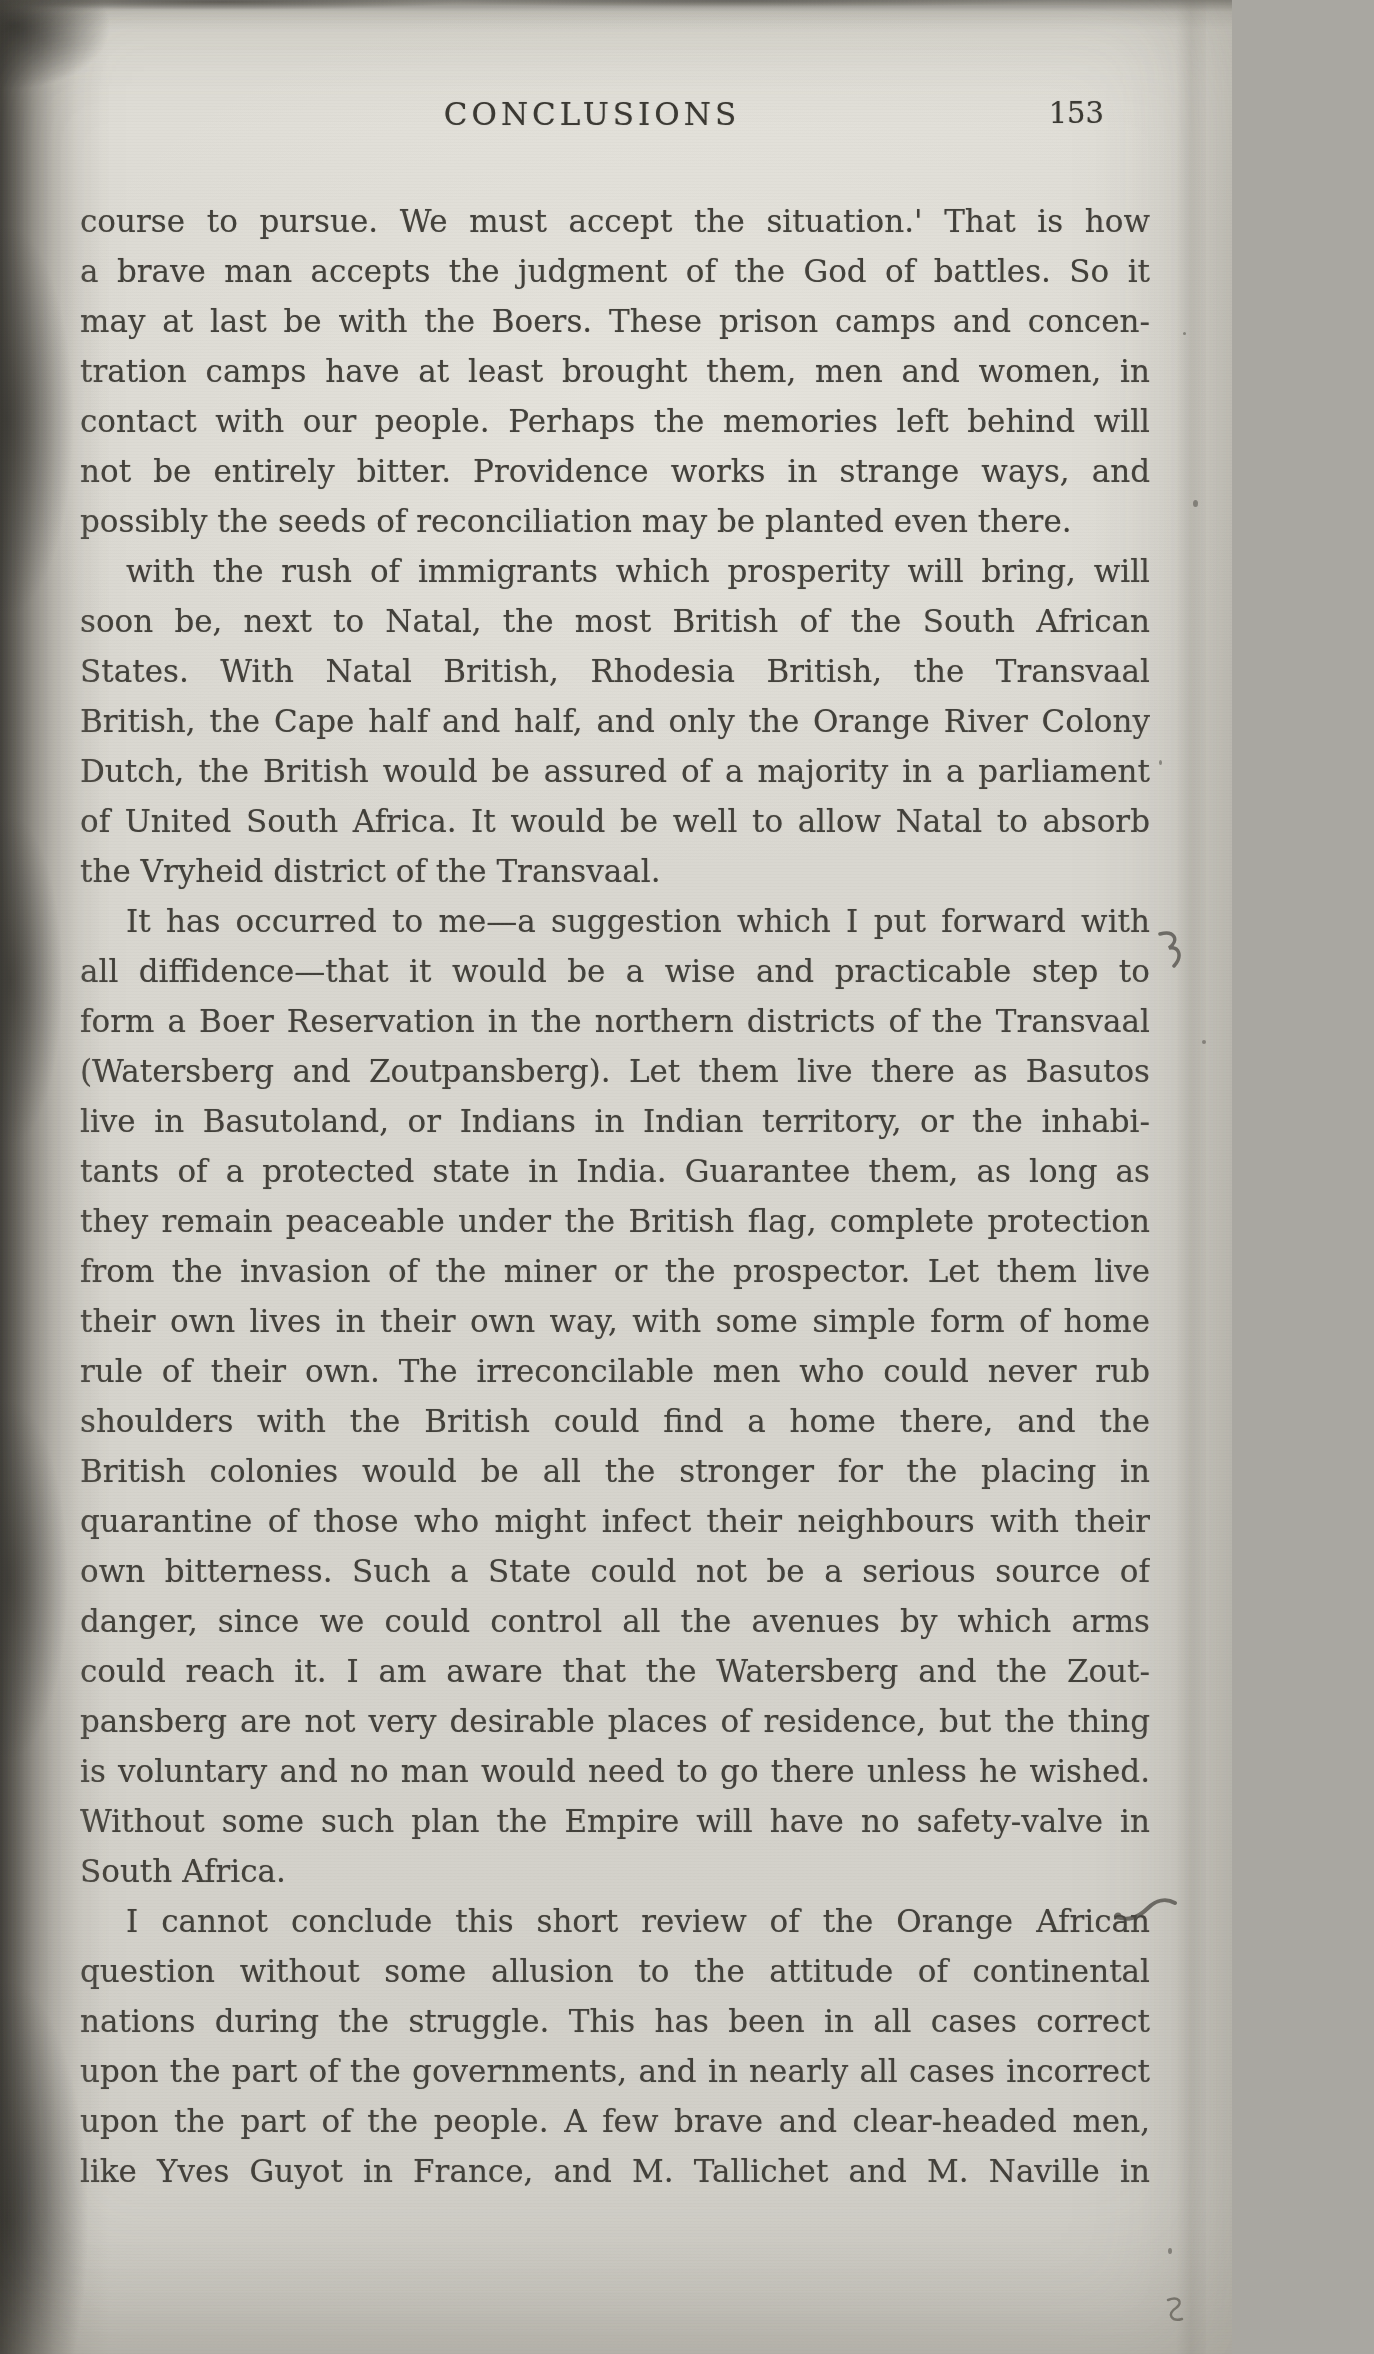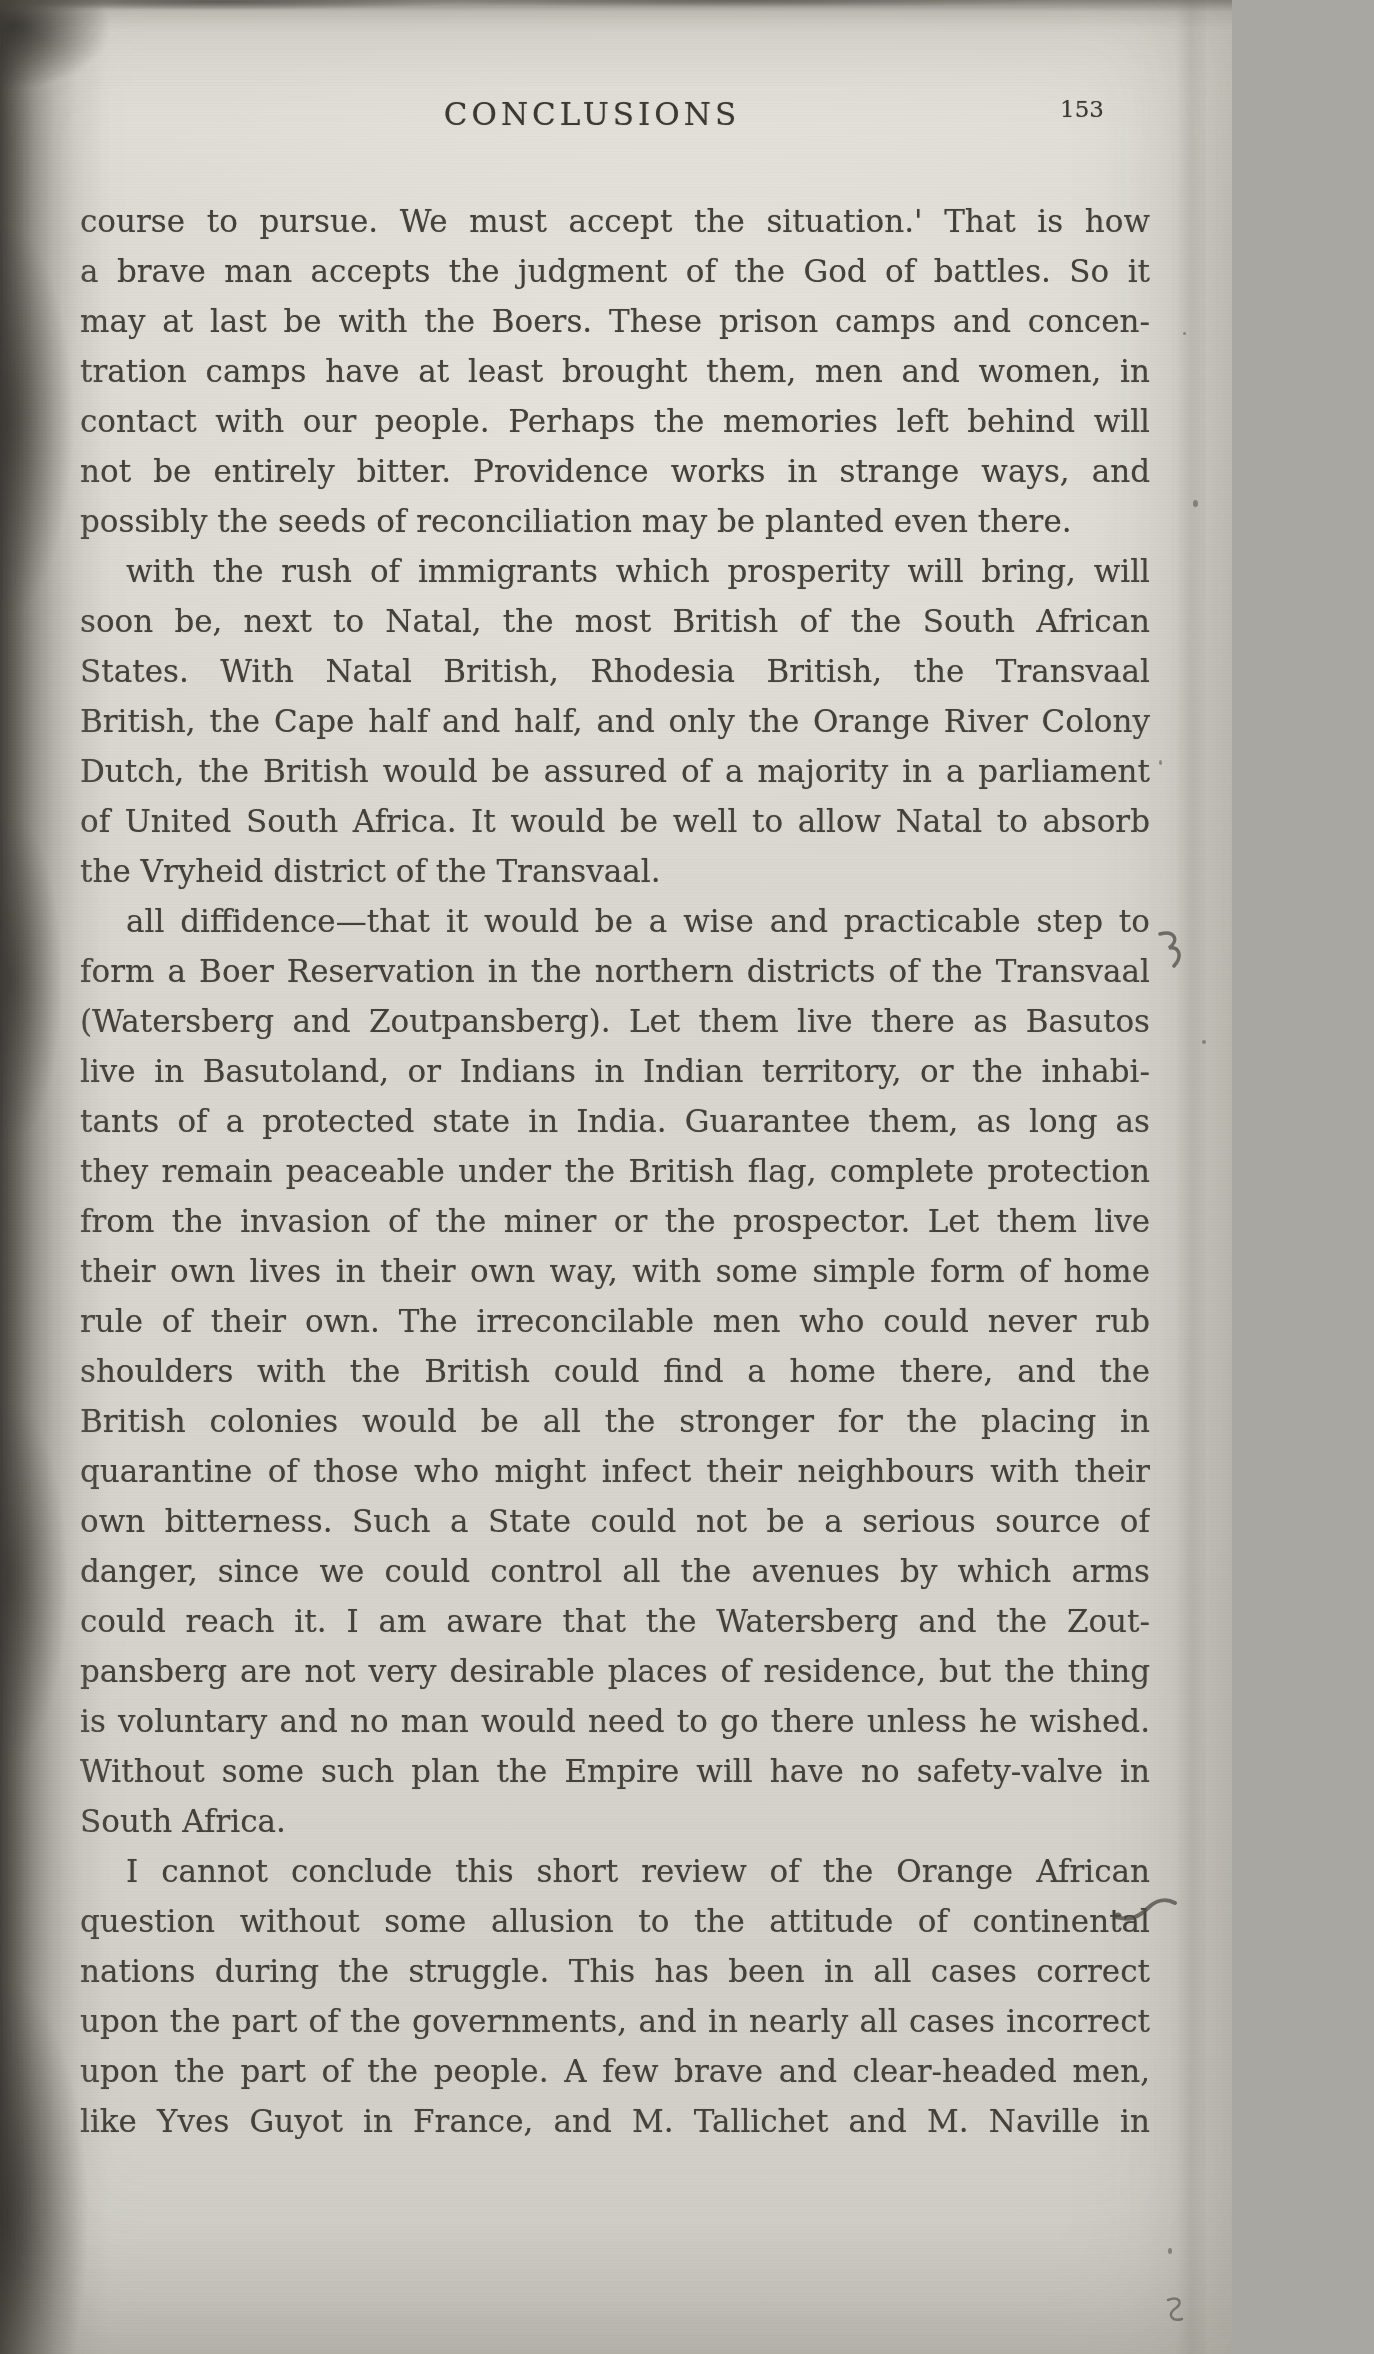--- a/index.html
+++ b/index.html
@@ -57,21 +57,21 @@
   .ink-mark svg { display: block; }
 
   
   .running-head { position: absolute; top: 96px; left: 80px; right: 128px; height: 44px; }
   .head-title {
     position: absolute; left: 0; right: 0; top: 0; text-align: center;
     font-size: 31px; letter-spacing: 4px; color: #3c3a34;
     text-shadow: 0 0 1px rgba(58,56,50,.45);
   }
   .head-number {
-    position: absolute; right: 0; top: 0; font-size: 23px; color: #3c3a34;
+    position: absolute; right: 0; top: 0; font-size: 29px; color: #3c3a34;
     text-shadow: 0 0 1px rgba(58,56,50,.45);
   }
 
   
   .text-block {
     position: absolute; left: 80px; right: 82px; top: 196px;
     font-size: 31px; line-height: 50px; color: #43413b;
     text-shadow: 0 0 1px rgba(64,61,55,.38);
   }
   .para { margin: 0; }
@@ -106,20 +106,21 @@
     <section class="para indent">
         <div class="line">with the rush of immigrants which prosperity will bring, will</div>
         <div class="line">soon be, next to Natal, the most British of the South African</div>
         <div class="line">States. With Natal British, Rhodesia British, the Transvaal</div>
         <div class="line">British, the Cape half and half, and only the Orange River Colony</div>
         <div class="line">Dutch, the British would be assured of a majority in a parliament</div>
         <div class="line">of United South Africa. It would be well to allow Natal to absorb</div>
         <div class="line last">the Vryheid district of the Transvaal.</div>
       </section>
     <section class="para indent">
+        <div class="line">It has occurred to me—a suggestion which I put forward with</div>
         <div class="line">all diffidence—that it would be a wise and practicable step to</div>
         <div class="line">form a Boer Reservation in the northern districts of the Transvaal</div>
         <div class="line">(Watersberg and Zoutpansberg). Let them live there as Basutos</div>
         <div class="line">live in Basutoland, or Indians in Indian territory, or the inhabi-</div>
         <div class="line">tants of a protected state in India. Guarantee them, as long as</div>
         <div class="line">they remain peaceable under the British flag, complete protection</div>
         <div class="line">from the invasion of the miner or the prospector. Let them live</div>
         <div class="line">their own lives in their own way, with some simple form of home</div>
         <div class="line">rule of their own. The irreconcilable men who could never rub</div>
         <div class="line">shoulders with the British could find a home there, and the</div>

